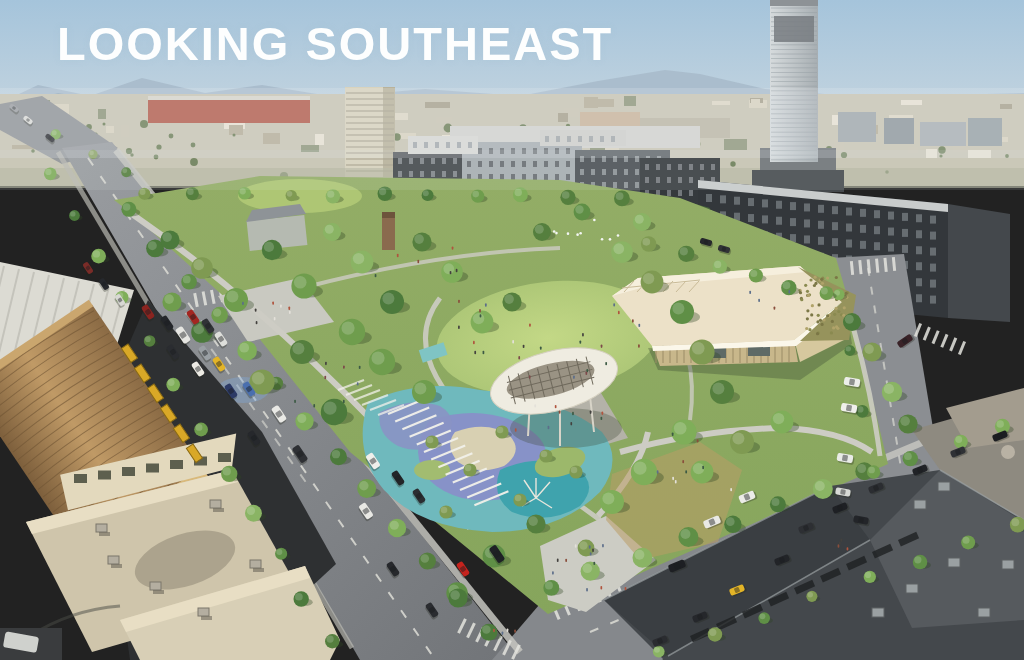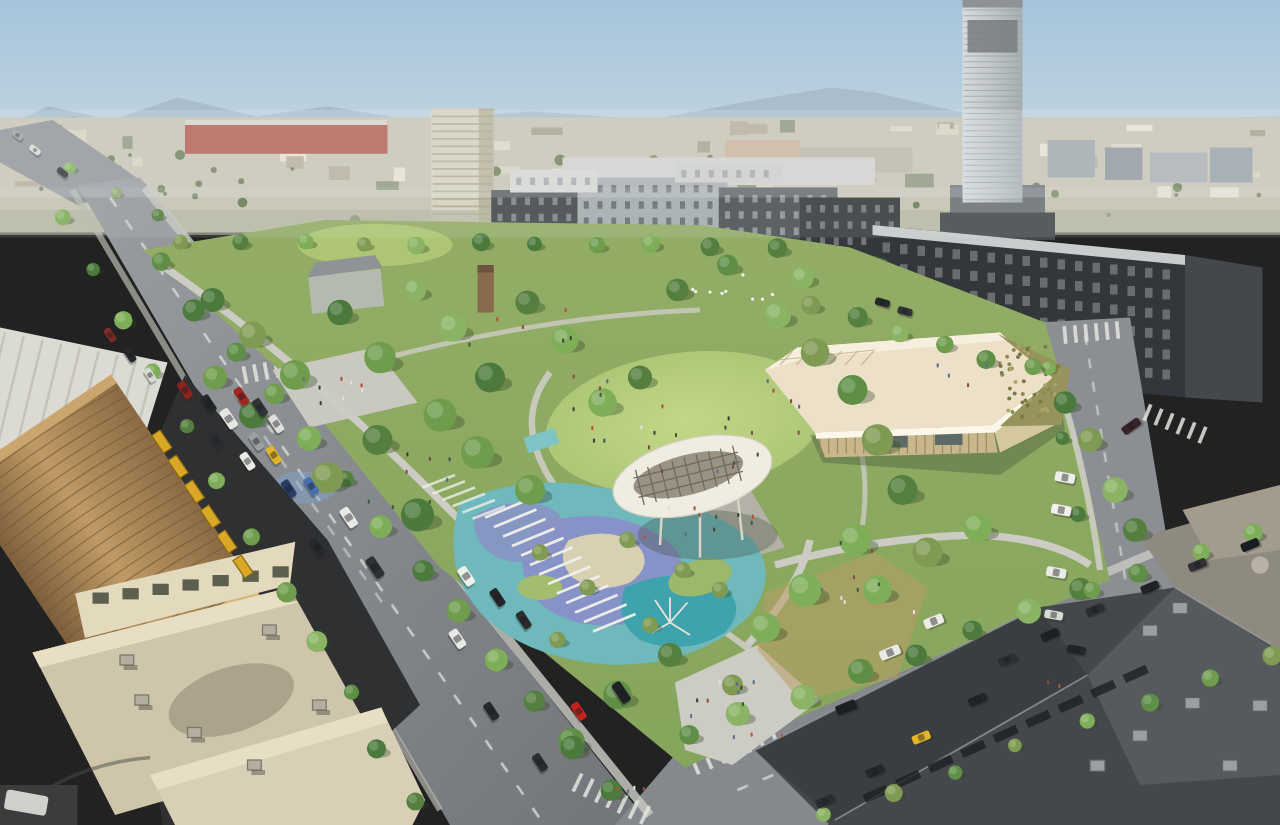--- a/index.html
+++ b/index.html
@@ -11,20 +11,21 @@
     font-family:"Liberation Sans",sans-serif;
     font-size:47px;font-weight:800;letter-spacing:2px;
     color:#fdfefe;white-space:nowrap;
     text-shadow:0 0 6px rgba(160,190,210,.25);
   }
 </style>
 </head>
 <body>
 
 <div class="stage">
+  <div class="slide-title">LOOKING SOUTHEAST</div>
 
   <svg width="1024" height="660" viewBox="0 0 1024 660">
     <defs>
       <linearGradient id="skyG" x1="0" y1="0" x2="0" y2="1">
         <stop offset="0" stop-color="#a5c4db"></stop>
           <stop offset=".7" stop-color="#c7d6e0"></stop>
           <stop offset="1" stop-color="#dde3e3"></stop>
       </linearGradient>
       <linearGradient id="parkG" x1="0" y1="0" x2="0" y2="1">
         <stop offset="0" stop-color="#93ad66"></stop>

